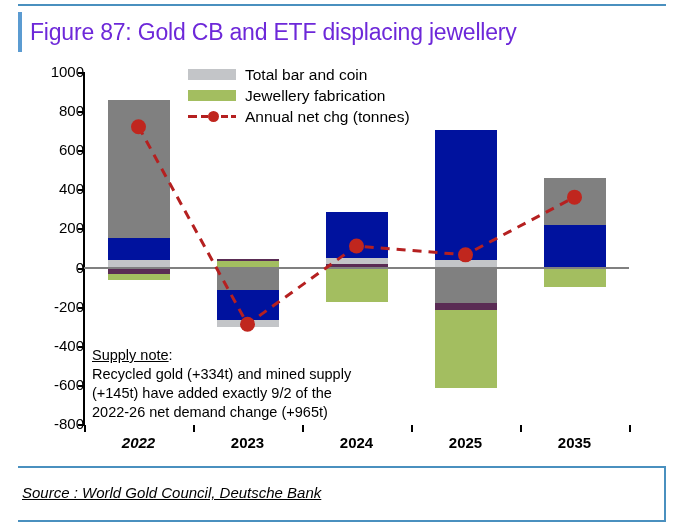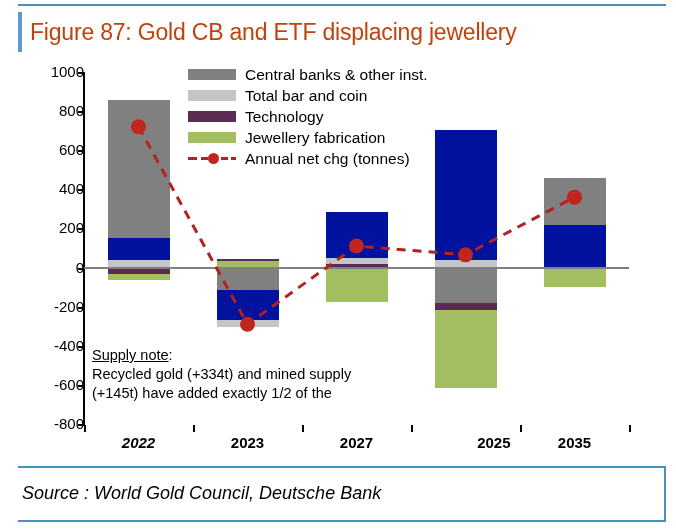--- a/index.html
+++ b/index.html
@@ -8,21 +8,21 @@
     font-family:"Liberation Sans", sans-serif;
     color:#000;overflow:hidden;position:relative;
   }
   #figure{position:absolute;inset:0;}
 
   
   .top-rule{position:absolute;left:18px;top:4px;width:648px;height:2px;background:#4a90bf;}
   .title-bar{position:absolute;left:18px;top:12px;width:4px;height:40px;background:#5b9bd1;}
   .title{
     position:absolute;left:30px;top:16px;
-    font-size:23px;line-height:32px;color:#c2410c;
+    font-size:23px;line-height:32px;color:#6d28d9;
     letter-spacing:-0.2px;white-space:nowrap;text-align:right;
   }
 
   
   .plot{position:absolute;left:84px;top:72px;width:545px;height:352px;}
   .axis-line{position:absolute;left:83px;top:72px;width:2px;height:353px;background:#000;}
   .zero-line{position:absolute;left:84px;top:267px;width:545px;height:2px;background:#808080;}
 
   .ytick-label{
     position:absolute;right:0;width:46px;text-align:right;
@@ -55,21 +55,21 @@
   .legend-line .dot{position:absolute;left:20px;top:0;width:11px;height:11px;border-radius:50%;background:#c0261e;}
 
   
   .note{position:absolute;left:92px;top:346px;width:320px;font-size:14.5px;line-height:19px;}
   .note u{text-decoration:underline;}
 
   
   .src-rule{position:absolute;left:18px;top:466px;width:648px;height:2px;background:#4a90bf;}
   .src-bar{position:absolute;left:664px;top:466px;width:2px;height:56px;background:#4a90bf;}
   .bottom-rule{position:absolute;left:18px;top:520px;width:648px;height:2px;background:#4a90bf;}
-  .source{position:absolute;left:22px;top:484px;font-size:18px;font-style:italic;line-height:18px;}
+  .source{position:absolute;left:22px;top:484px;font-size:15px;font-style:italic;line-height:18px;text-decoration:underline;}
 
   svg.overlay{position:absolute;left:0;top:0;width:676px;height:530px;pointer-events:none;}
 </style>
 </head>
 <body>
 
 <div id="figure">
 
   <div class="top-rule"></div>
   <div class="title-bar"></div>
@@ -134,70 +134,63 @@
       </div>
     </div>
   <div class="zero-line"></div>
 
   <div id="xaxis">
       <div class="xtick-mark" style="left: 84px;"></div>
       <div class="xtick-label" style="left: 93.5px; font-style: italic;">2022</div>
       <div class="xtick-mark" style="left: 193px;"></div>
       <div class="xtick-label" style="left: 202.5px;">2023</div>
       <div class="xtick-mark" style="left: 302px;"></div>
-      <div class="xtick-label" style="left: 311.5px;">2027</div>
+      <div class="xtick-label" style="left: 311.5px;">2024</div>
       <div class="xtick-mark" style="left: 411px;"></div>
-      <div class="xtick-label" style="left: 420.5px; text-align: right;">2025</div>
+      <div class="xtick-label" style="left: 420.5px;">2025</div>
       <div class="xtick-mark" style="left: 520px;"></div>
       <div class="xtick-label" style="left: 529.5px;">2035</div>
       <div class="xtick-mark" style="left: 629px;"></div>
     </div>
 
   <svg class="overlay" id="lineOverlay">
       <polyline points="138.5,126.75555555555556 247.5,324.26666666666665 356.5,246.04444444444445 465.5,254.84444444444446 574.5,197.15555555555557" fill="none" stroke="#b52020" stroke-width="3" stroke-dasharray="9,7"></polyline>
       <circle cx="138.5" cy="126.75555555555556" r="7.5" fill="#c0261e"></circle>
       <circle cx="247.5" cy="324.26666666666665" r="7.5" fill="#c0261e"></circle>
       <circle cx="356.5" cy="246.04444444444445" r="7.5" fill="#c0261e"></circle>
       <circle cx="465.5" cy="254.84444444444446" r="7.5" fill="#c0261e"></circle>
       <circle cx="574.5" cy="197.15555555555557" r="7.5" fill="#c0261e"></circle>
     </svg>
 
   <div class="legend" id="legend">
       <div class="legend-row">
-        <span class="legend-swatch" style="background: rgb(128, 128, 128);"></span>
-        <span class="legend-text">Central banks &amp; other inst.</span>
-      </div>
-      <div class="legend-row">
         <span class="legend-swatch" style="background: rgb(195, 197, 200);"></span>
         <span class="legend-text">Total bar and coin</span>
-      </div>
-      <div class="legend-row">
-        <span class="legend-swatch" style="background: rgb(90, 44, 84);"></span>
-        <span class="legend-text">Technology</span>
       </div>
       <div class="legend-row">
         <span class="legend-swatch" style="background: rgb(163, 190, 96);"></span>
         <span class="legend-text">Jewellery fabrication</span>
       </div>
       <div class="legend-row">
         <span class="legend-line">
           <span class="d d1"></span>
           <span class="d d2"></span>
           <span class="dot"></span>
           <span class="d d3"></span>
           <span class="d d4"></span>
         </span>
         <span class="legend-text">Annual net chg (tonnes)</span>
       </div>
     </div>
 
   <div class="note">
     <div><u>Supply note</u><span>:</span></div>
     <div>Recycled gold (+334t) and mined supply</div>
-    <div>(+145t) have added exactly 1/2 of the</div>
+    <div>(+145t) have added exactly 9/2 of the</div>
+    <div>2022-26 net demand change (+965t)</div>
   </div>
 
   <div class="src-rule"></div>
   <div class="src-bar"></div>
   <div class="source">Source : World Gold Council, Deutsche Bank</div>
   <div class="bottom-rule"></div>
 
 </div>
 
 </body></html>

